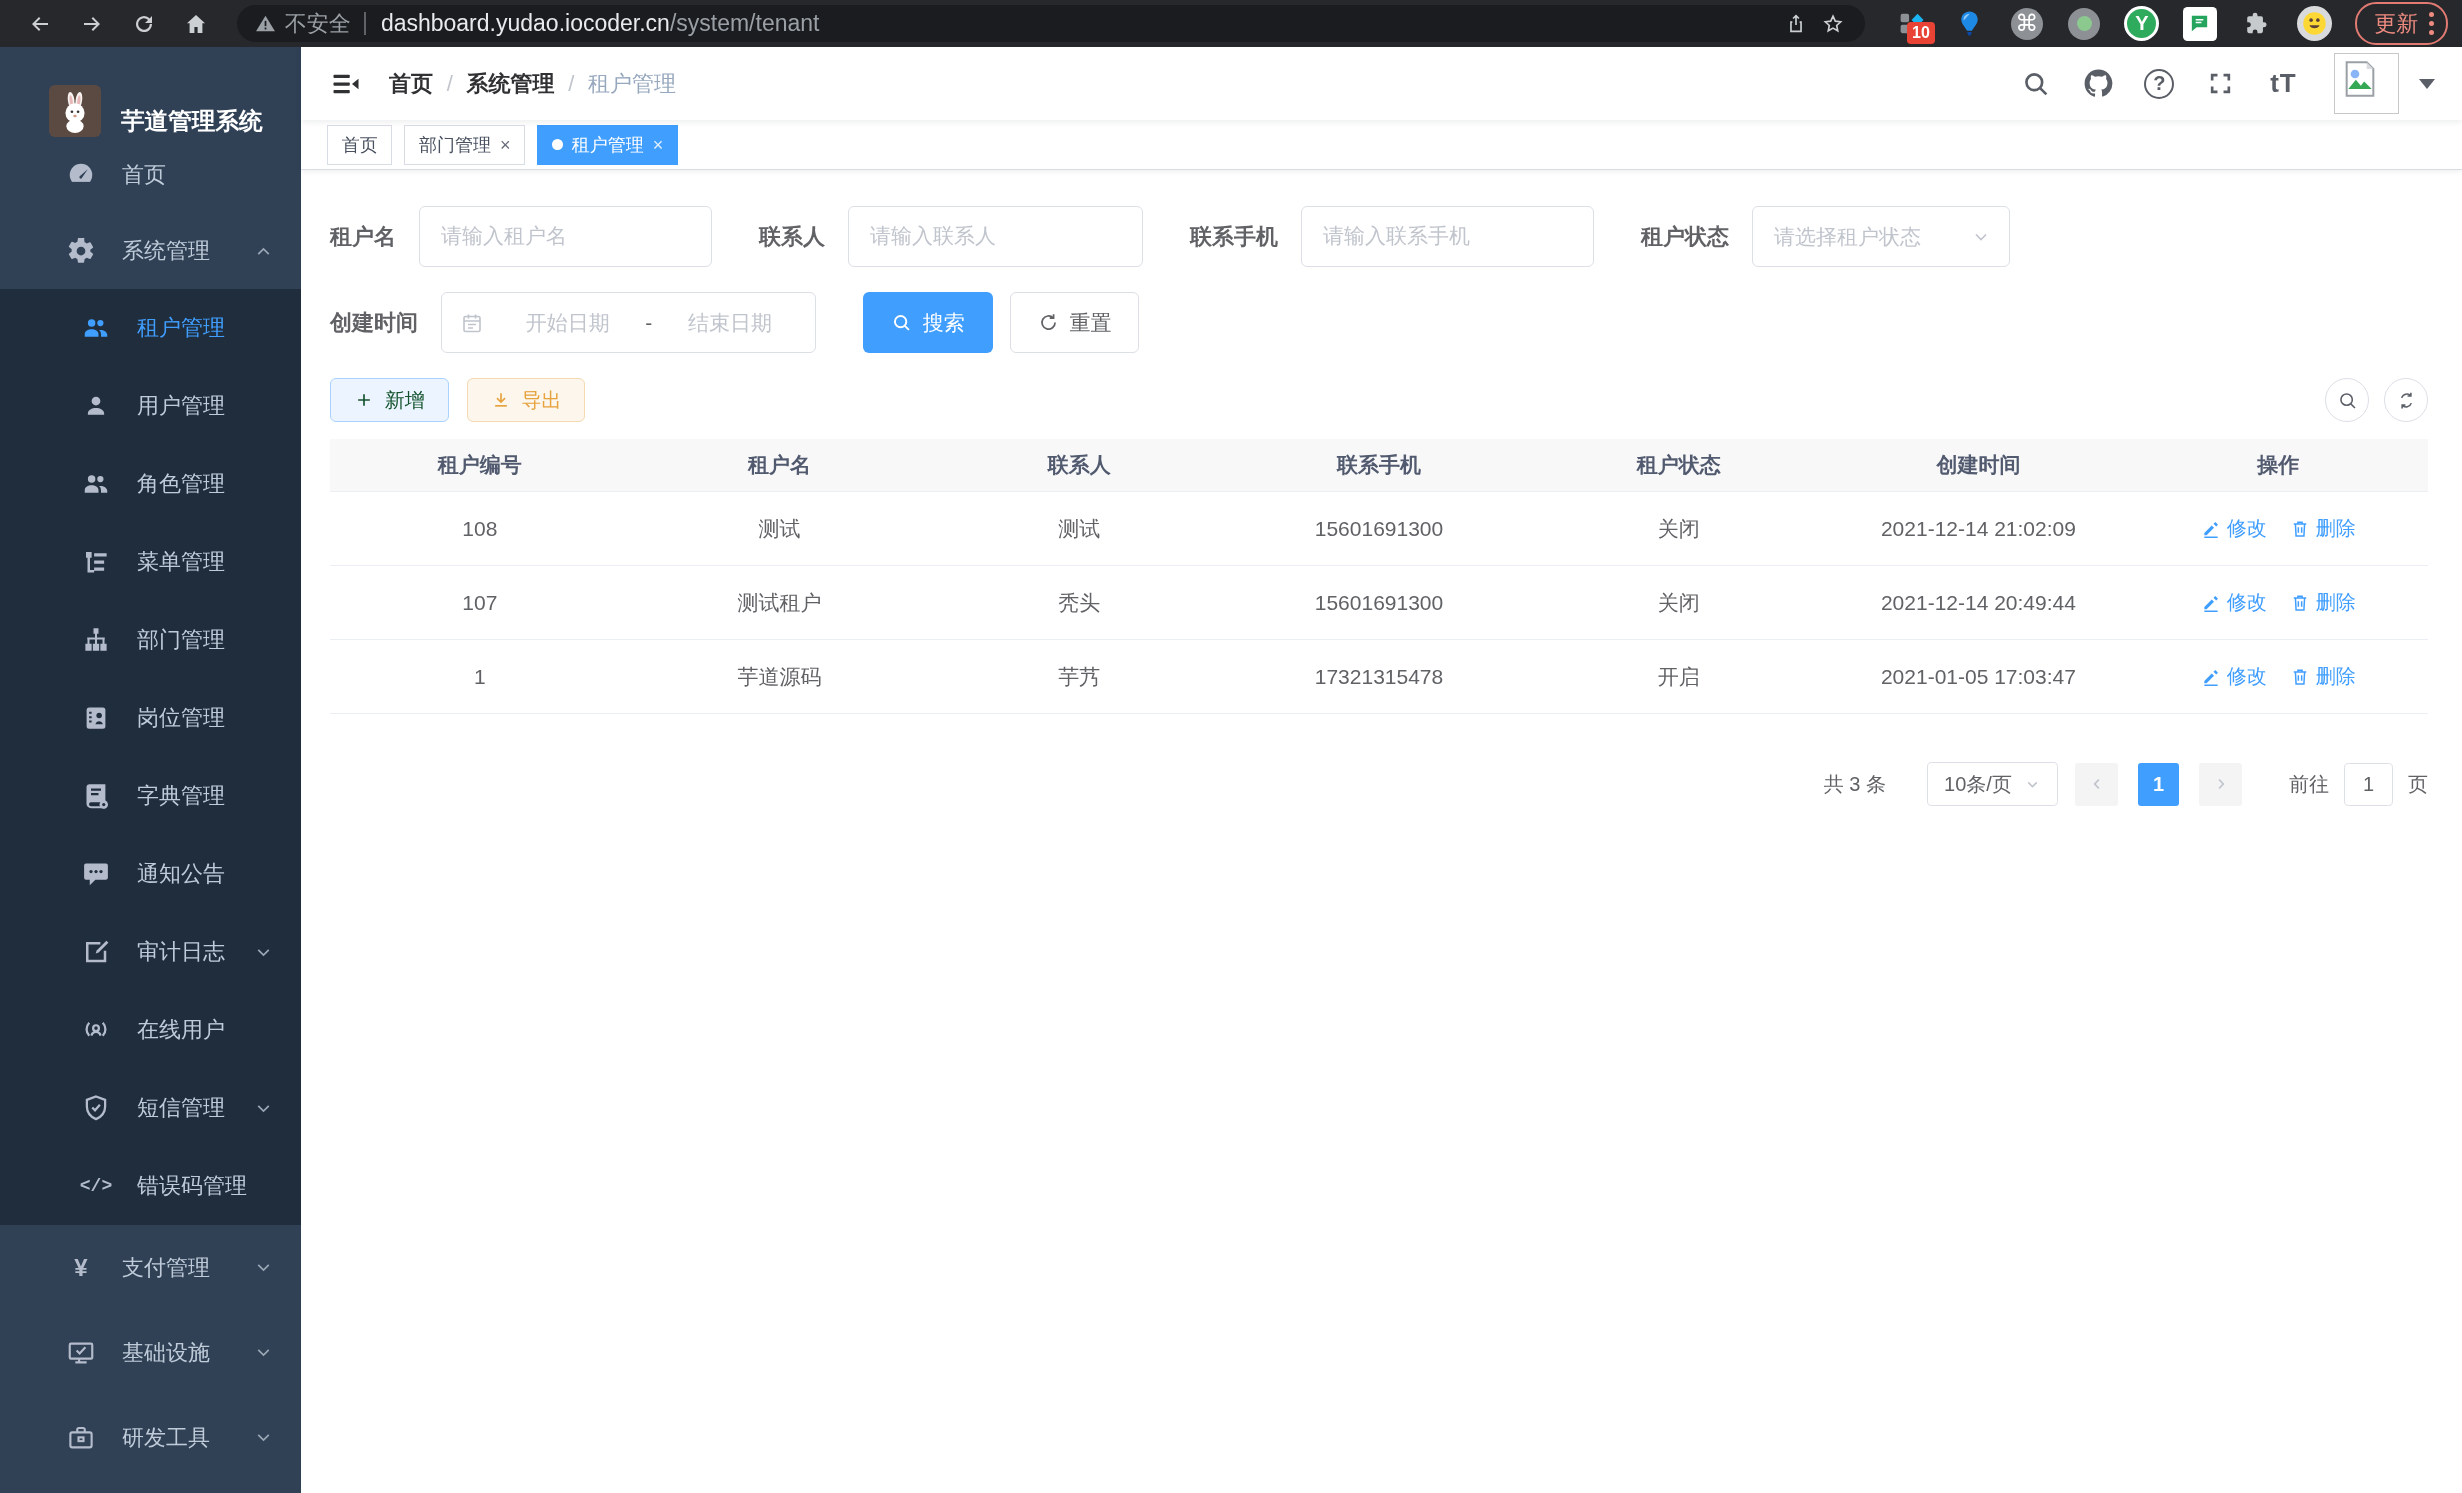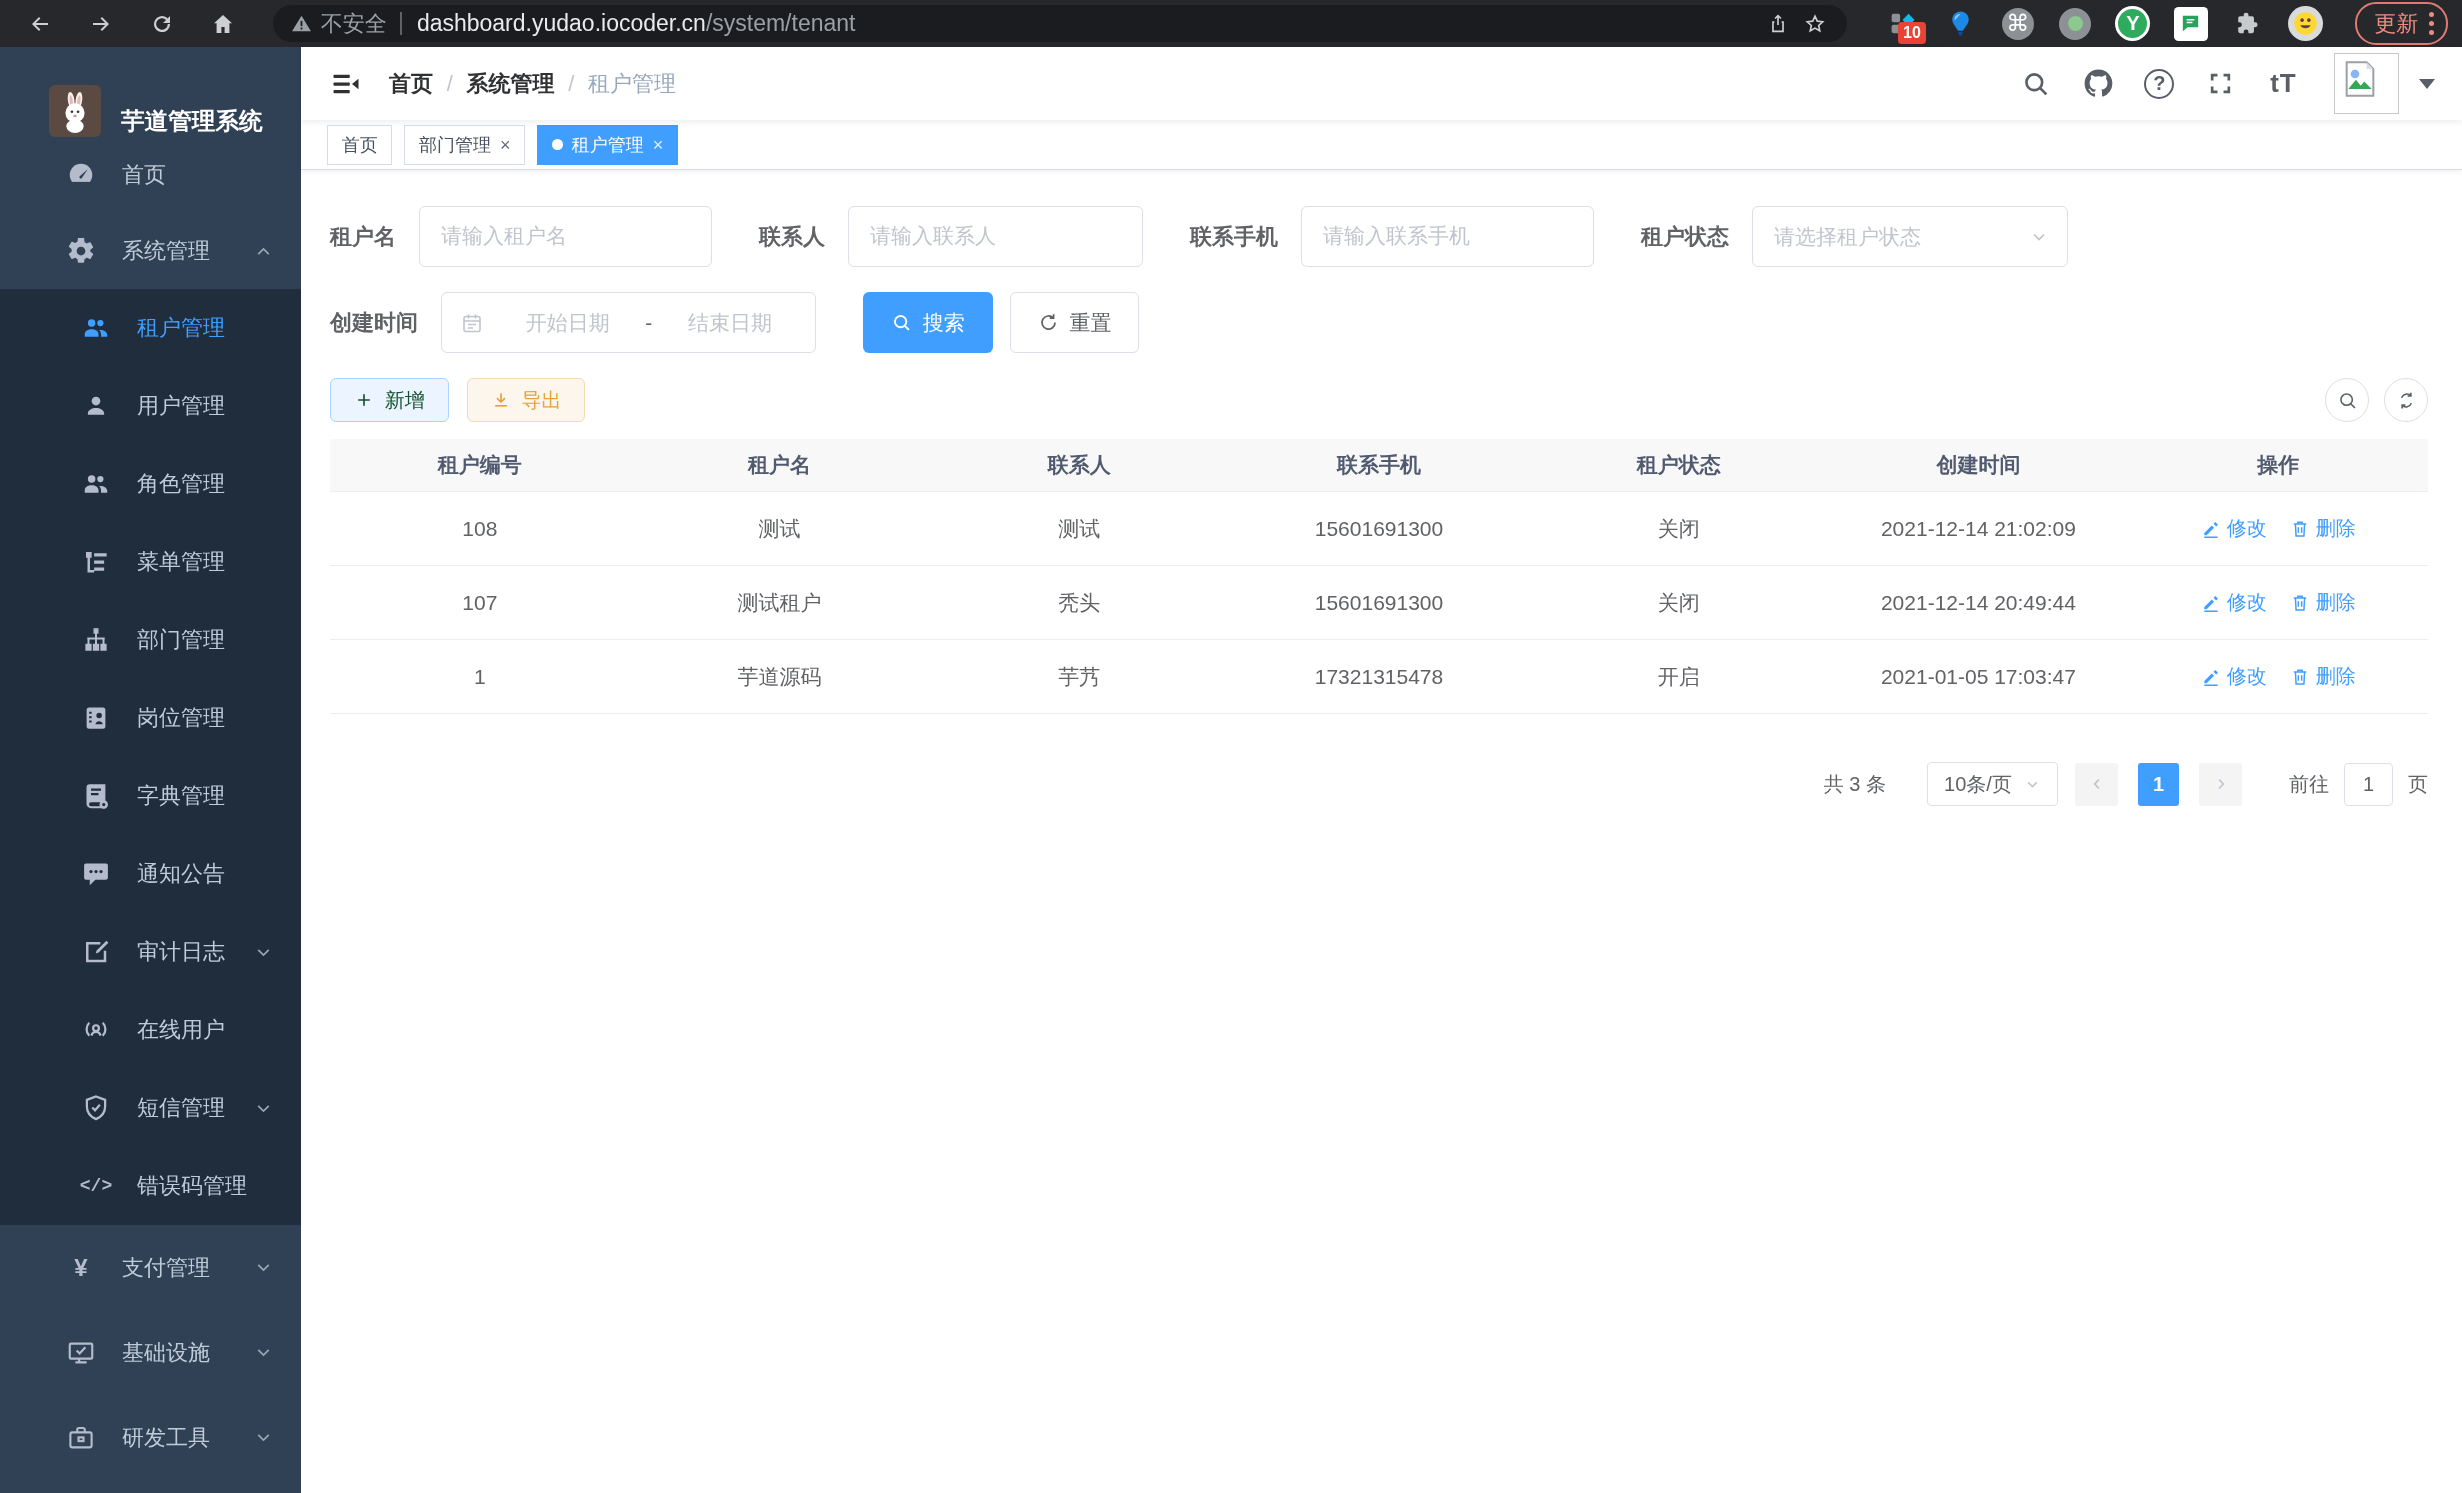--- a/index.html
+++ b/index.html
@@ -1,21 +1,21 @@
 <!DOCTYPE html>
 <html style="font-size:12px"><head>
 <meta charset="utf-8">
 <style>
 *{box-sizing:border-box;margin:0;padding:0}
 html,body{width:2462px;height:1494px;overflow:hidden;background:#fff;
   font-family:"Liberation Sans","DejaVu Sans",sans-serif;}
 .screen{width:2462px;height:1494px;display:flex;flex-direction:column}
 
 
-.bbar{height:47px;background:#26282b;display:flex;align-items:center;flex:0 0 47px;padding:0 13.7px 0 18px;gap:17px}
+.bbar{height:47px;background:#26282b;display:flex;align-items:center;flex:0 0 47px;padding:0 13.7px 0 18px;gap:8px}
 .bicon{width:44px;height:35px;display:flex;align-items:center;justify-content:center;color:#cdd0d3;border-radius:6px;flex:0 0 auto}
 .bicon svg{width:24px;height:24px}
 .omni{flex:1;height:37px;background:#1b1c1f;border-radius:20px;margin:0 7.6px 0 10.7px;display:flex;align-items:center;padding:0 13.7px 0 18px;min-width:0}
 .omni .warnico{width:21px;height:21px;margin-right:9px;flex:0 0 auto}
 .sec-label{color:#9aa0a6;font-size:22px;margin-right:13.7px;white-space:nowrap}
 .omni-div{width:1.5px;height:23px;background:#5f6368;margin-right:15px}
 .url{font-size:23px;white-space:nowrap;overflow:hidden;flex:1}
 .url .host{color:#e8eaed}
 .url .path{color:#9aa0a6}
 .omni .bicon{width:37px}
@@ -84,21 +84,21 @@
 .tag.active .dot{display:inline-block;width:10.7px;height:10.7px;border-radius:50%;background:#fff}
 .tag-x{font-size:18px;line-height:1;opacity:.85}
 
 
 .content{flex:1;padding:36px 34px 0 29px;overflow:hidden}
 .frow{display:flex;align-items:center;margin-bottom:25px}
 .fitem{display:flex;align-items:center;margin-right:47px}
 .flabel{font-size:22px;font-weight:700;color:#606266;margin-right:23px;white-space:nowrap}
 .finput{height:61px;border:1.5px solid #dcdfe6;border-radius:6px;font-size:21px;color:#606266;padding:0 21px;outline:none;background:#fff;font-family:Liberation Serif, serif}
 .finput::placeholder{color:#c0c4cc}
-.fselect{width:316px;height:61px;border:1.5px solid #dcdfe6;border-radius:6px;display:flex;align-items:center;padding:0 18px 0 21px;color:#c0c4cc;font-size:21px;cursor:pointer}
+.fselect{width:258px;height:61px;border:1.5px solid #dcdfe6;border-radius:6px;display:flex;align-items:center;padding:0 18px 0 21px;color:#c0c4cc;font-size:21px;cursor:pointer}
 .fselect .ph{flex:1;white-space:nowrap}
 .fselect svg{width:20px;height:20px;color:#c0c4cc}
 .fdate{width:375px;height:61px;border:1.5px solid #dcdfe6;border-radius:6px;display:flex;align-items:center;padding:0 18px;color:#c0c4cc;font-size:21px;gap:6px;cursor:pointer}
 .fdate svg{width:24px;height:24px;flex:0 0 auto;margin-right:10.7px}
 .fdate .dph{flex:1;text-align:center;white-space:nowrap}
 .fdate .dsep{color:#606266;padding:0 4.6px}
 .btn{display:inline-flex;align-items:center;justify-content:center;gap:10.7px;border-radius:6px;font-size:21px;cursor:pointer;border:1.5px solid transparent;white-space:nowrap}
 .btn svg{width:21px;height:21px}
 .btn-search{height:61px;padding:0 27px;background:#409eff;color:#fff}
 .btn-reset{height:61px;padding:0 27px;background:#fff;border-color:#dcdfe6;color:#606266;margin-left:17px}

